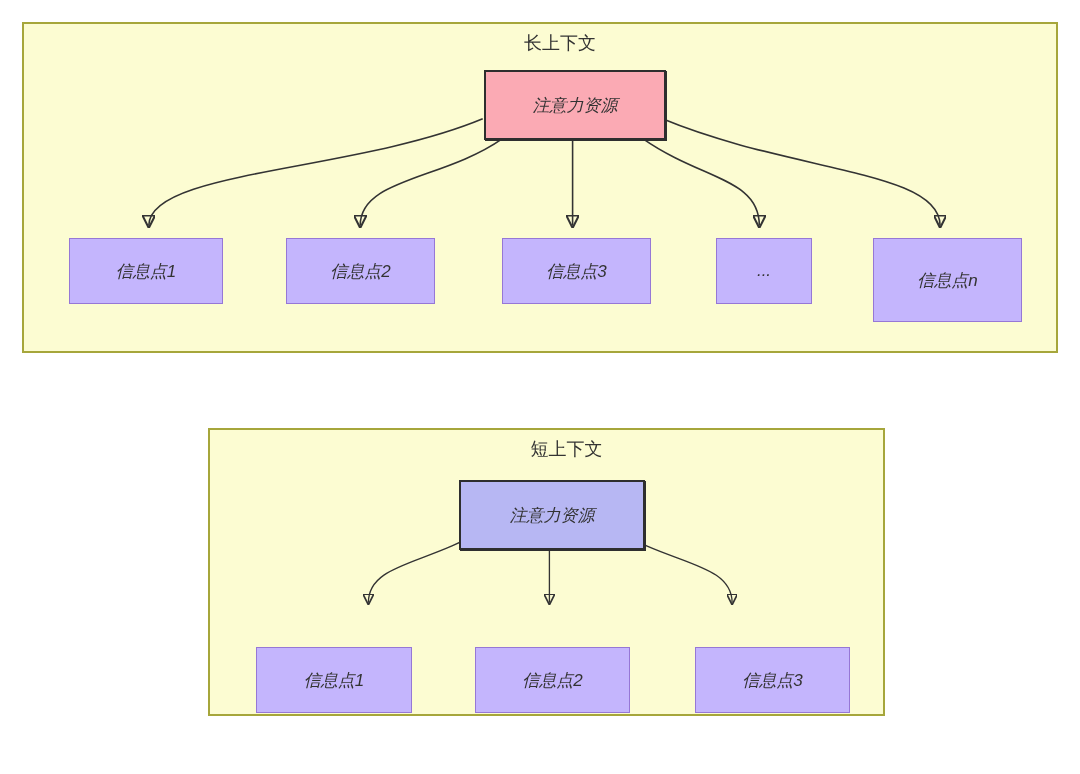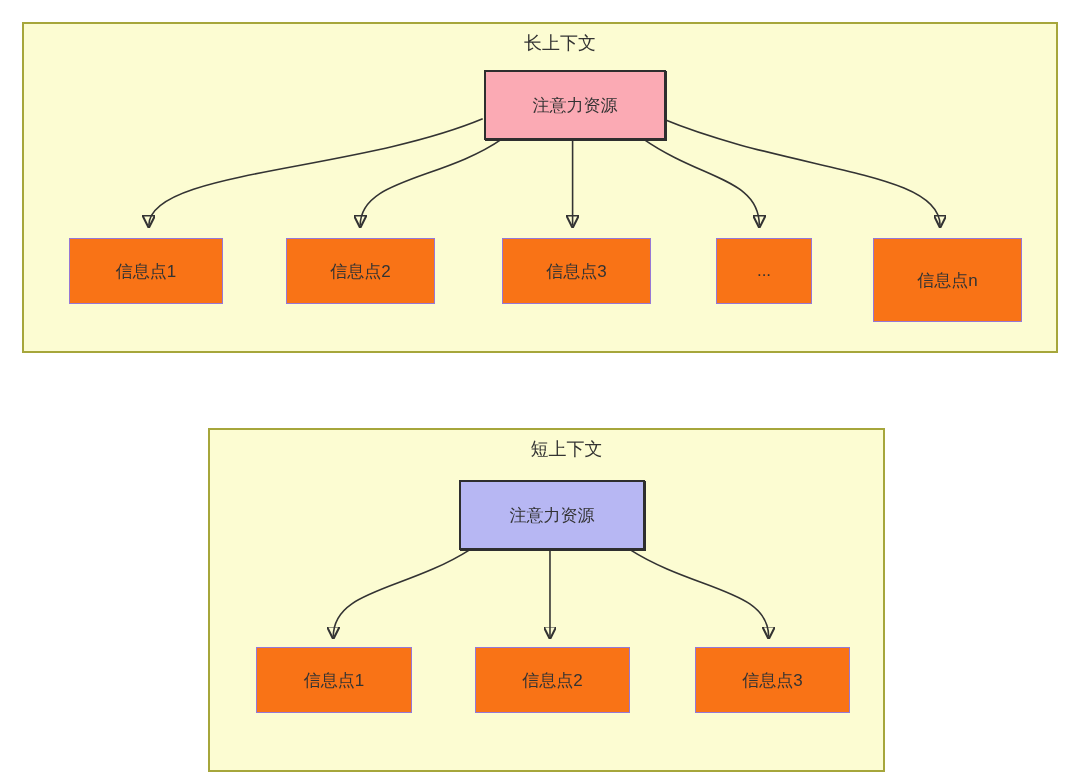--- a/index.html
+++ b/index.html
@@ -11,48 +11,49 @@
     overflow: hidden;
   }
   .canvas { position: relative; width: 1080px; height: 774px; }
 
   .ctx {
     position: absolute;
     background: #fcfcd2;
     border: 2px solid #a6a63b;
   }
   .ctx-long  { left: 22px;  top: 22px;  width: 1036px; height: 331px; }
-  .ctx-short { left: 208px; top: 428px; width: 677px;  height: 344px; }
+  .ctx-short { left: 208px; top: 428px; width: 677px;  height: 288px; }
 
   .ctx-title {
     position: absolute;
     top: 7px; left: 0; right: 0;
     text-align: center;
     font-size: 18px;
     font-weight: 400;
     color: #333333;
     padding-left: 40px;
   }
 
   .node {
     position: absolute;
     display: flex;
     align-items: center;
     justify-content: center;
     font-size: 17px;
     color: #333333;
     text-align: center;
+    font-style: italic;
   }
   .node-root {
     border: 2.5px solid #2e2e2e;
     box-shadow: 1px 1px 0 #2e2e2e;
     font-size: 17px;
   }
   .node-info {
-    background: #f97316;
+    background: #c4b5fd;
     border: 1.5px solid #9677d6;
   }
 
   .arrows {
     position: absolute;
     left: 0; top: 0;
     width: 100%; height: 100%;
     pointer-events: none;
   }
   .arrows path {

